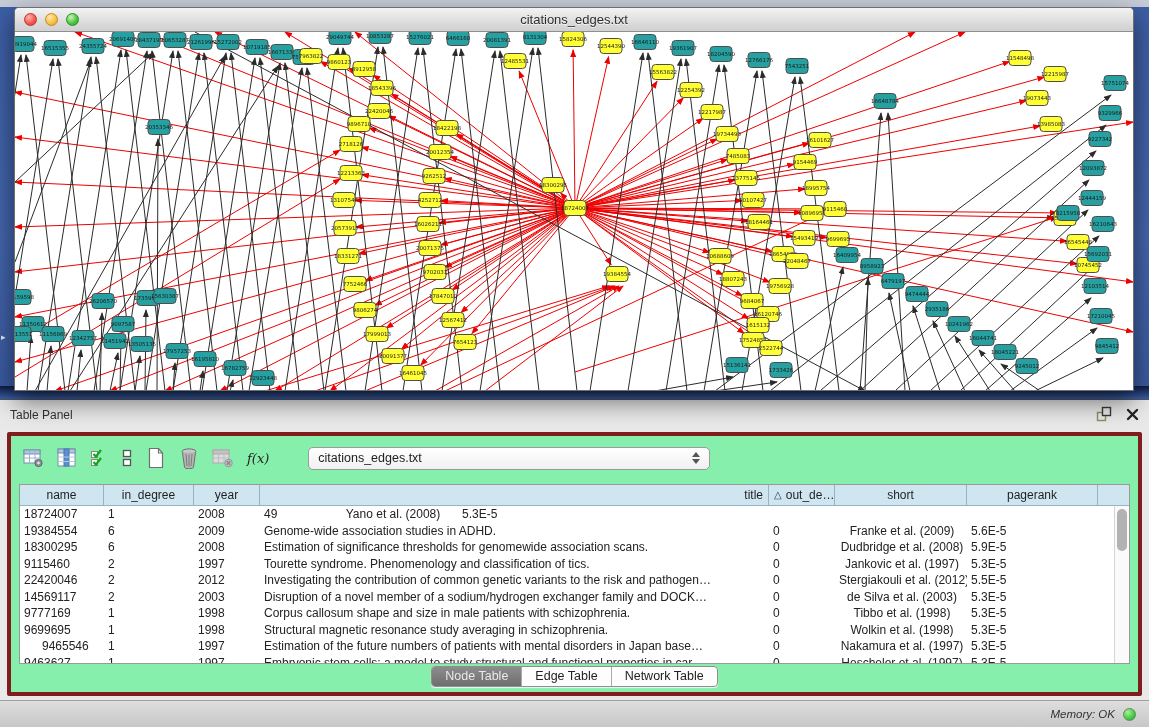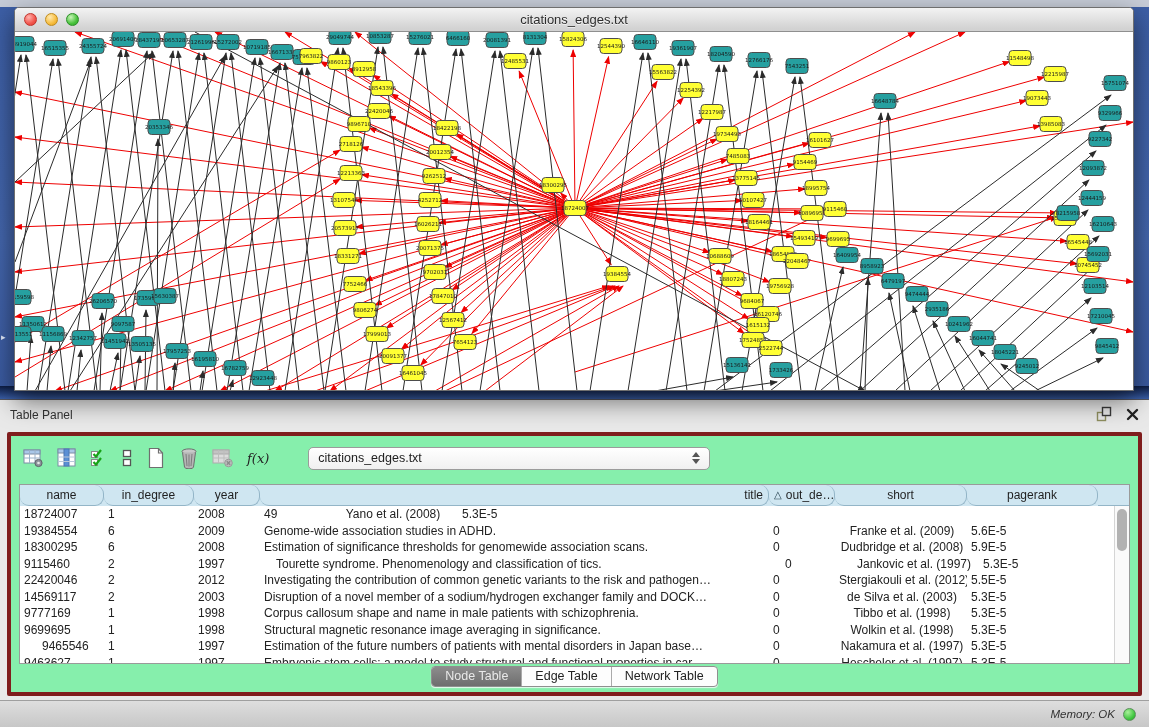--- a/index.html
+++ b/index.html
@@ -49,21 +49,21 @@
   .sel-arrows { margin-left:auto; display:flex; flex-direction:column; gap:2px; }
   .sel-arrows i { display:block; width:0; height:0; border-left:4px solid transparent; border-right:4px solid transparent; }
   .arr-up   { border-bottom:5px solid #555; }
   .arr-down { border-top:5px solid #555; }
 
   .table-wrap { position:absolute; left:8px; right:8px; top:48px; bottom:28px;
                 background:#fff; border:1px solid #9a9a9a; overflow:hidden; }
   .thead { display:flex; height:21px; background:#cfe6f1; }
   .hcell { font-size:12px; line-height:20px; color:#1f1f1f; padding:0 5px;
            border-right:1px solid #93b5c7; border-bottom:1px solid #93b5c7;
-           white-space:nowrap; overflow:hidden; display:flex;border-radius:9px; }
+           white-space:nowrap; overflow:hidden; display:flex; }
   .hfill { flex:1; background:#cfe6f1; border-bottom:1px solid #93b5c7; }
   .sort-glyph { font-size:10px; margin-right:4px; color:#27424f; }
   .tbody { position:absolute; left:0; right:15px; top:21px; bottom:0; overflow:hidden; }
   .trow { display:flex; height:16.5px; }
   .tcell { font-size:12px; line-height:16px; color:#222; padding:0 2px 0 4px;
            white-space:nowrap; overflow:hidden; }
   .vscroll { position:absolute; right:0; top:21px; bottom:0; width:15px;
              background:#fafafa; border-left:1px solid #d5d5d5; }
   .vthumb { position:absolute; left:2px; top:3px; width:10px; height:42px; background:#b2b2b2; border-radius:6px; }
 
@@ -925,21 +925,21 @@
             <span class="tcell" style="width: 66px; text-align: left;">2008</span>
             <span class="tcell" style="width: 509px; text-align: left;">Estimation of significance thresholds for genomewide association scans.</span>
             <span class="tcell" style="width: 66px; text-align: left;">0</span>
             <span class="tcell" style="width: 132px; text-align: center;">Dudbridge et al. (2008)</span>
             <span class="tcell" style="width: 131px; text-align: left;">5.9E-5</span>
           </div>
           <div class="trow">
             <span class="tcell" style="width: 84px; text-align: left;">9115460</span>
             <span class="tcell" style="width: 90px; text-align: left;">2</span>
             <span class="tcell" style="width: 66px; text-align: left;">1997</span>
-            <span class="tcell" style="width: 509px; text-align: left; margin-left: 12px;">Tourette syndrome. Phenomenology and classification of tics.</span>
+            <span class="tcell" style="width: 509px; text-align: left;">Tourette syndrome. Phenomenology and classification of tics.</span>
             <span class="tcell" style="width: 66px; text-align: left;">0</span>
             <span class="tcell" style="width: 132px; text-align: center;">Jankovic et al. (1997)</span>
             <span class="tcell" style="width: 131px; text-align: left;">5.3E-5</span>
           </div>
           <div class="trow">
             <span class="tcell" style="width: 84px; text-align: left;">22420046</span>
             <span class="tcell" style="width: 90px; text-align: left;">2</span>
             <span class="tcell" style="width: 66px; text-align: left;">2012</span>
             <span class="tcell" style="width: 509px; text-align: left;">Investigating the contribution of common genetic variants to the risk and pathogen…</span>
             <span class="tcell" style="width: 66px; text-align: left;">0</span>
@@ -952,30 +952,30 @@
             <span class="tcell" style="width: 66px; text-align: left;">2003</span>
             <span class="tcell" style="width: 509px; text-align: left;">Disruption of a novel member of a sodium/hydrogen exchanger family and DOCK…</span>
             <span class="tcell" style="width: 66px; text-align: left;">0</span>
             <span class="tcell" style="width: 132px; text-align: center;">de Silva et al. (2003)</span>
             <span class="tcell" style="width: 131px; text-align: left;">5.3E-5</span>
           </div>
           <div class="trow">
             <span class="tcell" style="width: 84px; text-align: left;">9777169</span>
             <span class="tcell" style="width: 90px; text-align: left;">1</span>
             <span class="tcell" style="width: 66px; text-align: left;">1998</span>
-            <span class="tcell" style="width: 509px; text-align: left;">Corpus callosum shape and name in male patients with schizophrenia.</span>
+            <span class="tcell" style="width: 509px; text-align: left;">Corpus callosum shape and size in male patients with schizophrenia.</span>
             <span class="tcell" style="width: 66px; text-align: left;">0</span>
             <span class="tcell" style="width: 132px; text-align: center;">Tibbo et al. (1998)</span>
             <span class="tcell" style="width: 131px; text-align: left;">5.3E-5</span>
           </div>
           <div class="trow">
             <span class="tcell" style="width: 84px; text-align: left;">9699695</span>
             <span class="tcell" style="width: 90px; text-align: left;">1</span>
             <span class="tcell" style="width: 66px; text-align: left;">1998</span>
-            <span class="tcell" style="width: 509px; text-align: left;">Structural magnetic resonance image averaging in significance.</span>
+            <span class="tcell" style="width: 509px; text-align: left;">Structural magnetic resonance study averaging in schizophrenia.</span>
             <span class="tcell" style="width: 66px; text-align: left;">0</span>
             <span class="tcell" style="width: 132px; text-align: center;">Wolkin et al. (1998)</span>
             <span class="tcell" style="width: 131px; text-align: left;">5.3E-5</span>
           </div>
           <div class="trow">
             <span class="tcell" style="width: 84px; text-align: left; padding-left: 22px;">9465546</span>
             <span class="tcell" style="width: 90px; text-align: left;">1</span>
             <span class="tcell" style="width: 66px; text-align: left;">1997</span>
             <span class="tcell" style="width: 509px; text-align: left;">Estimation of the future numbers of patients with mental disorders in Japan base…</span>
             <span class="tcell" style="width: 66px; text-align: left;">0</span>

